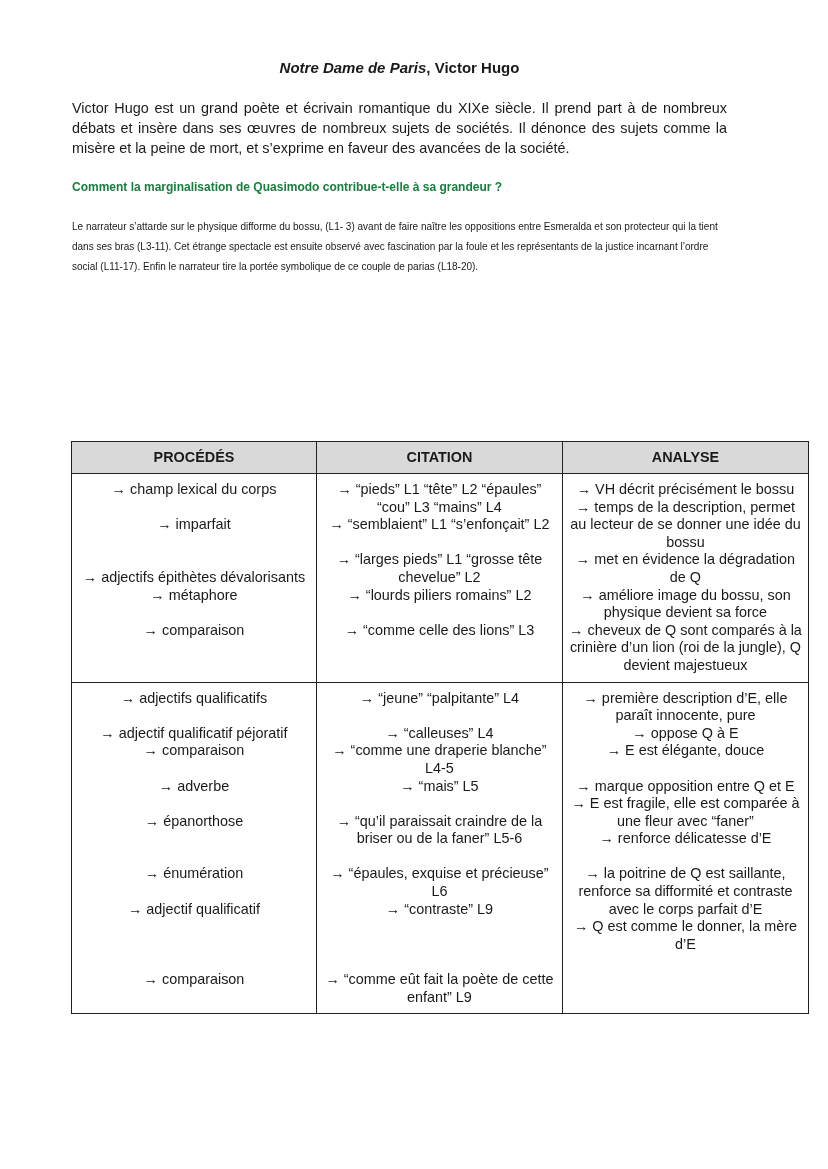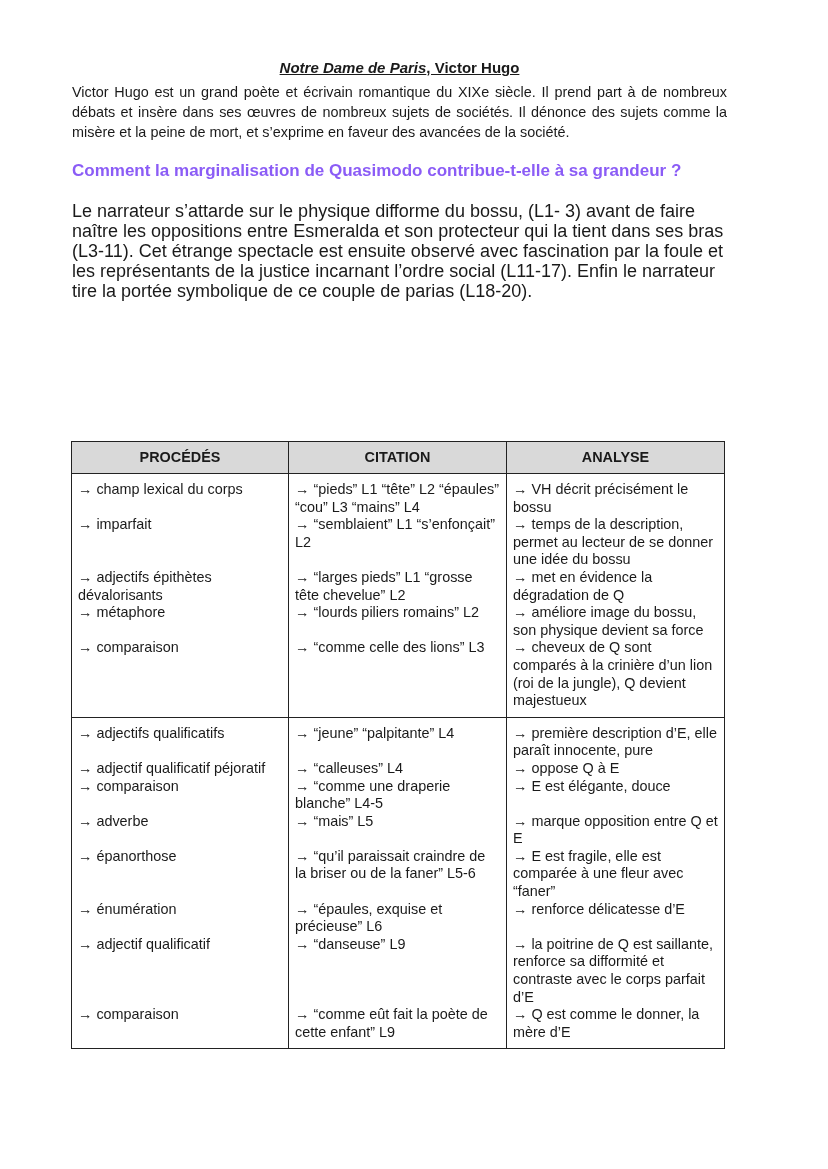--- a/index.html
+++ b/index.html
@@ -3,39 +3,39 @@
   <meta charset="utf-8">
   <style>
     html, body { margin: 0; padding: 0; background: #ffffff; }
     body {
       width: 828px; height: 1169px; position: relative; overflow: hidden;
       font-family: "Liberation Sans", sans-serif; color: #1a1a1a;
     }
     .page { position: absolute; left: 72px; top: 58px; width: 655px; }
     .title {
       text-align: center; font-weight: bold; font-size: 15px;
-      text-decoration: underline; margin: 0 0 4px 0; line-height: 20px;
+      margin: 0 0 20px 0; line-height: 20px;
     }
     .title .book { font-style: italic; }
     .intro {
       font-size: 14.4px; line-height: 20px; text-align: justify; margin: 0;
     }
     .intro p { margin: 0; }
     .intro .book { font-style: italic; text-decoration: underline; }
     .question {
-      color: #8b5cf6; font-weight: bold; font-size: 17px;
+      color: #15803d; font-weight: bold; font-size: 12px;
       margin: 19px 0 20px 0; line-height: 20px;
     }
-    .plan { font-size: 18px; line-height: 20px; margin: 0; }
+    .plan { font-size: 10px; line-height: 20px; margin: 0; }
     table.analysis {
-      position: absolute; left: 71px; top: 441px; width: 654px;
+      position: absolute; left: 71px; top: 441px; width: 738px;
       border-collapse: collapse; font-size: 14.4px; line-height: 17.6px; padding-left: 12px;
     }
     table.analysis th, table.analysis td {
-      border: 1.5px solid #222; vertical-align: top;
+      border: 1.5px solid #222; vertical-align: top; text-align: center;
     }
     table.analysis th {
       background: #d9d9d9; font-weight: bold; height: 31px; padding: 0;
       text-align: center; vertical-align: middle; font-size: 14.4px;
     }
     table.analysis td { padding: 7px 6px 7px 6px; }
     .col1 { width: 204px; }
     .col2 { width: 205px; }
     .col3 { width: 205px; }
     .entry { display: block; }
@@ -118,21 +118,21 @@
         <td class="col2">
           <span class="entry">→ “jeune” “palpitante” L4</span>
           <span class="entry">&nbsp;</span>
           <span class="entry">→ “calleuses” L4</span>
           <span class="entry">→ “comme une draperie blanche” L4-5</span>
           <span class="entry">→ “mais” L5</span>
           <span class="entry">&nbsp;</span>
           <span class="entry">→ “qu’il paraissait craindre de la briser ou de la faner” L5-6</span>
           <span class="entry">&nbsp;</span>
           <span class="entry">→ “épaules, exquise et précieuse” L6</span>
-          <span class="entry">→ “danseuse” L9</span>
+          <span class="entry">→ “contraste” L9</span>
           <span class="entry">&nbsp;</span>
           <span class="entry">&nbsp;</span>
           <span class="entry">&nbsp;</span>
           <span class="entry">→ “comme eût fait la poète de cette enfant” L9</span>
         </td>
         <td class="col3">
           <span class="entry">→ première description d’E, elle paraît innocente, pure</span>
           <span class="entry">→ oppose Q à E</span>
           <span class="entry">→ E est élégante, douce</span>
           <span class="entry">&nbsp;</span>

